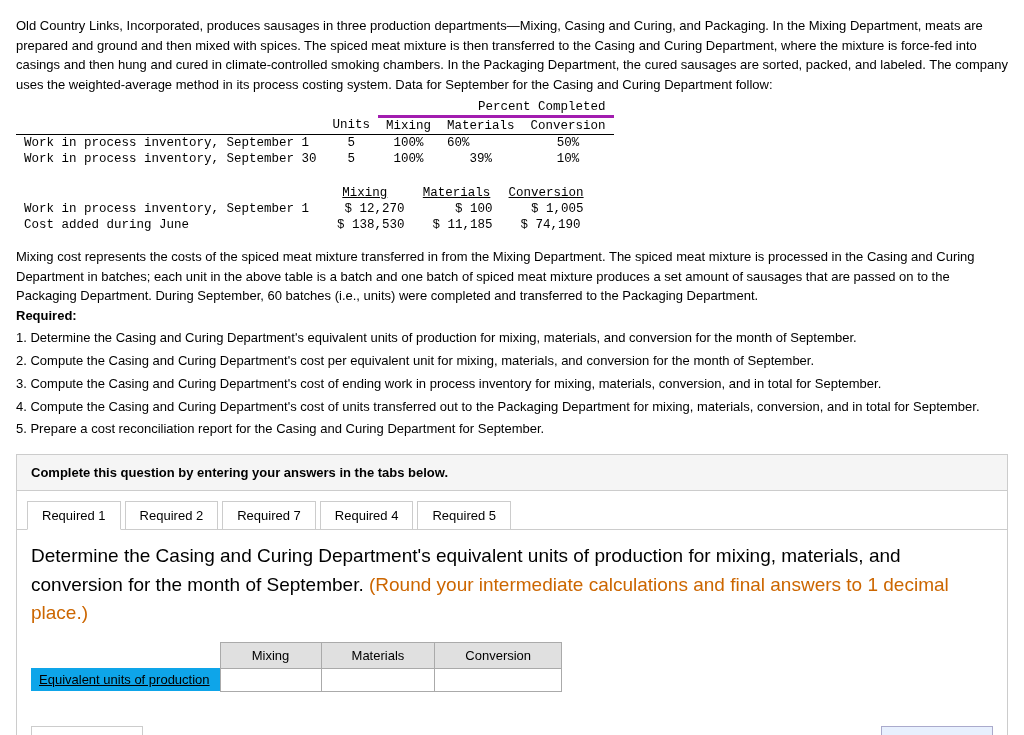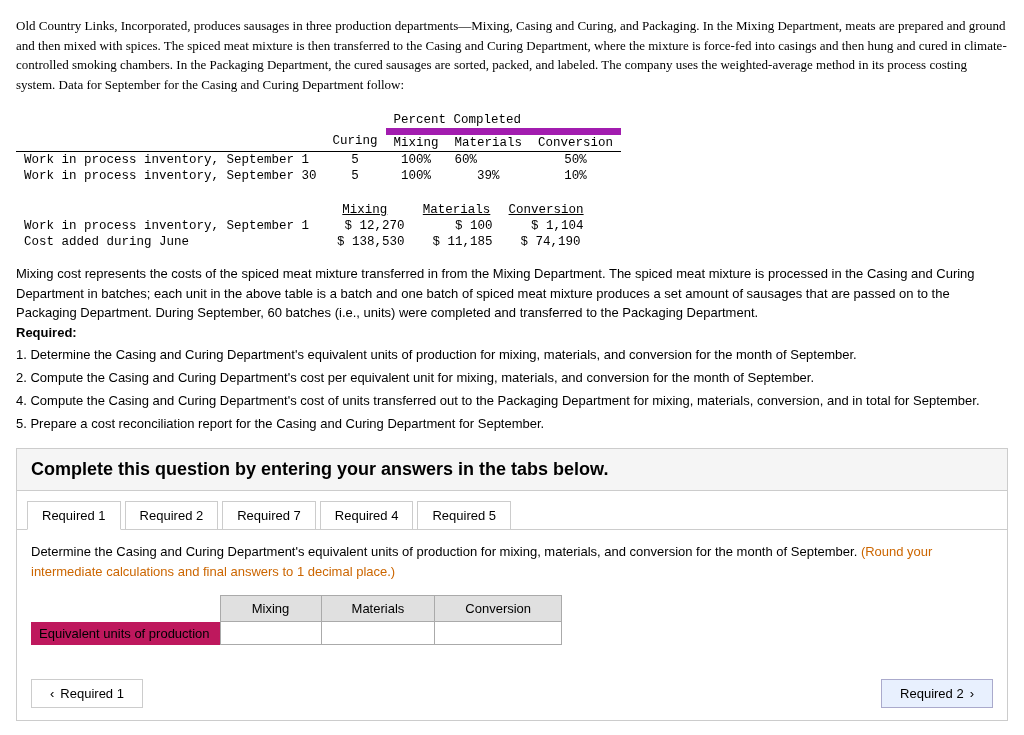--- a/index.html
+++ b/index.html
@@ -7,43 +7,42 @@
       font-family: Arial, sans-serif;
       font-size: 13px;
       background: #fff;
       color: #000;
       padding: 16px;
       width: 1024px;
       min-height: 735px;
     }
     .intro-text {
       line-height: 1.5;
-      margin-bottom: 18px;
-      font-family: Liberation Serif, serif;
+      margin-bottom: 5px;
     }
     .table-section {
       margin-bottom: 18px;
     }
     table.data-table {
       border-collapse: collapse;
       font-family: 'Courier New', Courier, monospace;
       font-size: 12.5px;
     }
     table.data-table td {
       padding: 1px 8px;
       white-space: nowrap;
     }
     .table-header-row td {
       text-align: center;
       font-weight: normal;
       border-bottom: 1px solid #000;
     }
     .percent-completed-header {
-      border-bottom: 7px solid #a21caf;
-      text-align: left;
+      border-bottom: 3px solid #a21caf;
+      text-align: right;
     }
     .mixing-cost-text {
       line-height: 1.5;
     }
     .required-section {
       margin-bottom: 14px;
     }
     .required-section p {
       line-height: 1.6;
       margin-bottom: 2px;
@@ -53,21 +52,21 @@
     }
     .tabs-container {
       border: 1px solid #ccc;
       margin-top: 12px;
     }
     .tabs-instruction {
       background: #f5f5f5;
       padding: 10px 14px;
       font-weight: bold;
       border-bottom: 1px solid #ccc;
-      font-size: 18px;
+      font-size: 13px;
     }
     .tabs-bar {
       display: flex;
       padding: 10px 10px 0 10px;
       border-bottom: 1px solid #ccc;
       background: #fff;
     }
     .tab {
       padding: 6px 14px;
       border: 1px solid #ccc;
@@ -80,21 +79,21 @@
     .tab.active {
       background: #fff;
       border-bottom: 1px solid #fff;
       margin-bottom: -1px;
       z-index: 1;
     }
     .tab-content {
       padding: 12px 14px;
     }
     .tab-description {
-      font-size: 13px;
+      font-size: 19px;
       line-height: 1.5;
       margin-bottom: 14px;
     }
     .orange-text {
       color: #cc6600;
     }
     .answer-table {
       border-collapse: collapse;
       margin-bottom: 14px;
     }
@@ -105,24 +104,25 @@
       font-weight: normal;
       font-size: 13px;
       text-align: center;
     }
     .answer-table td {
       border: 1px solid #aaa;
       padding: 4px 8px;
       font-size: 13px;
     }
     .answer-table td.label-cell {
-      background: #be185d;
+      background: #0ea5e9;
       border: none;
       border-right: none;
       padding-right: 10px;
+      text-decoration: underline;
     }
     .answer-table input[type="text"] {
       width: 100px;
       border: none;
       outline: none;
       padding: 2px 4px;
       font-size: 13px;
     }
     .answer-table td.input-cell {
       border: 1px solid #aaa;
@@ -162,21 +162,21 @@
 <div class="table-section">
   <table class="data-table">
     <tbody>
       <tr>
         <td></td>
         <td></td>
         <td colspan="3" class="percent-completed-header">Percent Completed</td>
       </tr>
       <tr class="table-header-row">
         <td></td>
-        <td>Curing</td>
+        <td>Units</td>
         <td>Mixing</td>
         <td>Materials</td>
         <td>Conversion</td>
       </tr>
       <tr>
         <td>Work in process inventory, September 1</td>
         <td style="text-align:center">5</td>
         <td style="text-align:center">100%</td>
         <td style="">60%</td>
         <td style="text-align:center">50%</td>
@@ -198,40 +198,41 @@
       <tr>
         <td></td>
         <td style="text-align:center;text-decoration:underline;">Mixing</td>
         <td style="text-align:center;text-decoration:underline;">Materials</td>
         <td style="text-align:center;text-decoration:underline;">Conversion</td>
       </tr>
       <tr>
         <td>Work in process inventory, September 1</td>
         <td style="text-align:right;padding-left:20px;">$ 12,270</td>
         <td style="text-align:right;padding-left:20px;">$ 100</td>
-        <td style="text-align:right;padding-left:20px;">$ 1,104</td>
+        <td style="text-align:right;padding-left:20px;">$ 1,005</td>
       </tr>
       <tr>
         <td>Cost added during June</td>
         <td style="text-align:right;padding-left:20px;">$ 138,530</td>
         <td style="text-align:right;padding-left:20px;">$ 11,185</td>
         <td style="text-align:left;padding-left:20px;">$ 74,190</td>
       </tr>
     </tbody>
   </table>
 </div>
 
 <div class="mixing-cost-text">
   <span>Mixing cost represents the costs of the spiced meat mixture transferred in from the Mixing Department. The spiced meat mixture is processed in the Casing and Curing Department in batches; each unit in the above table is a batch and one batch of spiced meat mixture produces a set amount of sausages that are passed on to the Packaging Department. During September, 60 batches (i.e., units) were completed and transferred to the Packaging Department.</span>
 </div>
 
 <div class="required-section">
   <p><span class="required-label">Required:</span></p>
   <p>1. Determine the Casing and Curing Department's equivalent units of production for mixing, materials, and conversion for the month of September.</p>
   <p>2. Compute the Casing and Curing Department's cost per equivalent unit for mixing, materials, and conversion for the month of September.</p>
+  <p>3. Compute the Casing and Curing Department's cost of ending work in process inventory for mixing, materials, conversion, and in total for September.</p>
   <p>4. Compute the Casing and Curing Department's cost of units transferred out to the Packaging Department for mixing, materials, conversion, and in total for September.</p>
   <p>5. Prepare a cost reconciliation report for the Casing and Curing Department for September.</p>
 </div>
 
 <div class="tabs-container">
   <div class="tabs-instruction">
     <span>Complete this question by entering your answers in the tabs below.</span>
   </div>
   <div class="tabs-bar">
     <div class="tab active">Required 1</div>

